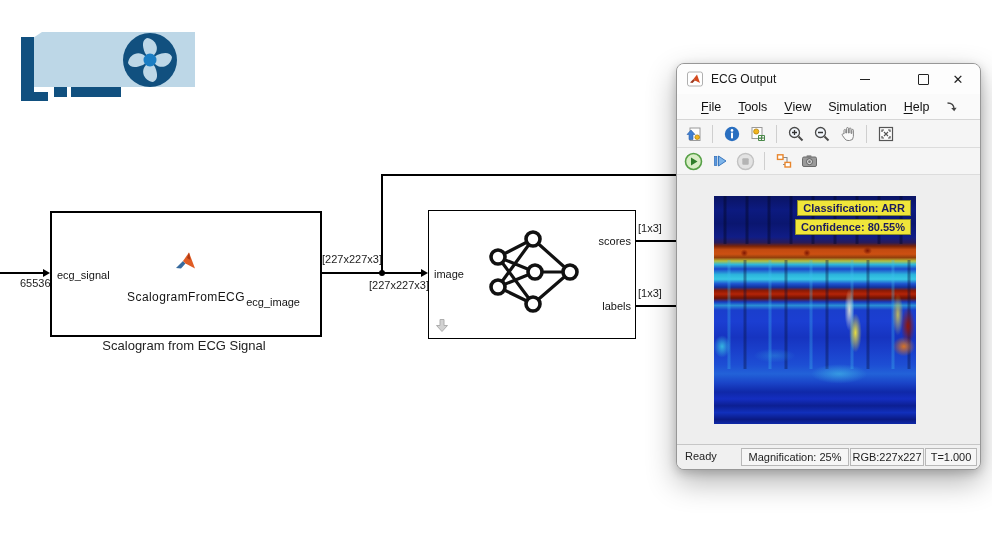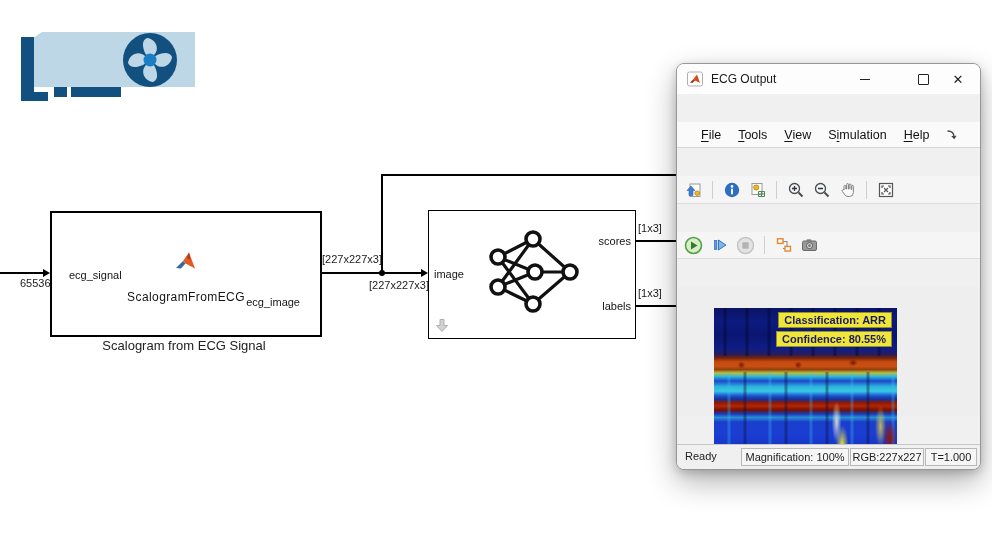--- a/index.html
+++ b/index.html
@@ -19,39 +19,39 @@
   .blk-cnn{left:428px;top:210px;width:206px;height:127px;border:1.5px solid #000;}
   .port-label{position:absolute;font-size:11px;color:#141414;white-space:nowrap;}
   .blk-center{position:absolute;left:0;right:0;top:38px;display:flex;flex-direction:column;
               align-items:center;gap:18px;}
   .blk-inner-label{font-size:12px;color:#141414;letter-spacing:.4px;}
   .blk-caption{position:absolute;font-size:13px;color:#222;text-align:center;white-space:nowrap;}
 
   
   .win{position:absolute;left:676px;top:63px;width:303px;height:405px;background:#f0f0f0;
        border:1px solid #979797;border-radius:8px;overflow:hidden;display:flex;flex-direction:column;
-       box-shadow:0 12px 30px rgba(0,0,0,.30),0 3px 10px rgba(0,0,0,.18);gap:28px;}
+       box-shadow:0 12px 30px rgba(0,0,0,.30),0 3px 10px rgba(0,0,0,.18);}
   .titlebar{position:relative;height:30px;background:#fdfdfd;display:flex;align-items:center;
             padding:0 10px;gap:8px;flex:0 0 auto;}
   .title-text{font-size:12px;color:#191919;}
   .winbtn{position:absolute;top:8px;width:16px;height:15px;display:flex;align-items:center;
           justify-content:center;color:#222;cursor:default;}
   .menubar{position:relative;height:25px;background:#fafafa;border-bottom:1px solid #d6d6d6;
            display:flex;align-items:center;padding:0 24px;gap:17px;font-size:12.5px;color:#111;
            flex:0 0 auto;}
   .menu-item u{text-underline-offset:2px;}
   .dock-arrow{margin-left:auto;display:flex;align-items:center;}
   .toolbar{height:27px;background:#f5f5f5;border-bottom:1px solid #dcdcdc;display:flex;
            align-items:center;padding:0 6px;gap:5px;flex:0 0 auto;}
   .toolbar.playback{height:26px;}
   .tbtn{width:21px;height:21px;display:flex;align-items:center;justify-content:center;}
   .tsep{width:1px;height:18px;background:#cfcfcf;margin:0 3px;}
 
   .canvas{position:relative;flex:1;background:#eeeeee;}
-  .scalogram{position:absolute;left:37px;top:21px;width:183px;height:228px;overflow:hidden;}
+  .scalogram{position:absolute;left:37px;top:21px;width:202px;height:228px;overflow:hidden;}
   .sg-layer{position:absolute;inset:0;}
   .sg-base{background:linear-gradient(180deg,
     #0a1464 0%,#0c1a80 6%,#0a1670 12%,#101d86 18%,#2a1c58 20.5%,
     #7c2408 22%,#c24a10 23.5%,#cc5012 25.5%,#93400c 27%,
     #b8c040 28.5%,#30b8d8 30%,#1c48cc 32%,#2cb4dc 34.5%,#38c8e4 36.5%,
     #1e54d0 38.5%,#12329e 40%,#8c1a04 41.5%,#b42408 43%,#6e1202 44.8%,
     #173cc0 46.5%,#2a8ed4 48%,#1a3ecc 50%,#1b3ed2 55%,#1634c0 62%,
     #1a40cc 68%,#1d4ed4 74%,#2262d8 78%,#1a44c8 82%,#0f28a8 86%,
     #142ec0 89%,#0c1f92 92%,#1130bc 95%,#0a1a84 98%,#0e28a8 100%);}
   .sg-darkstreaks{position:absolute;left:0;right:0;top:0;height:21%;
@@ -118,21 +118,21 @@
   <div class="wire wire-h" style="left:382px;top:272px;width:40px;"></div>
   <div class="arrow-r" style="left:421px;top:269px;"></div>
   <div class="dim-label" style="left:369px;top:279px;">[227x227x3]</div>
 
   <div class="wire wire-h" style="left:634px;top:240px;width:45px;"></div>
   <div class="dim-label" style="left:638px;top:222px;">[1x3]</div>
   <div class="wire wire-h" style="left:634px;top:305px;width:45px;"></div>
   <div class="dim-label" style="left:638px;top:287px;">[1x3]</div>
 
   <div class="block blk-scalogram">
-    <div class="port-label" style="left:5px;top:56px;margin-left:12px;">ecg_signal</div>
+    <div class="port-label" style="left:5px;top:56px;">ecg_signal</div>
     <div class="port-label" style="right:20px;top:56px;margin-top:27px;">ecg_image</div>
     <div class="blk-center">
       <svg width="24" height="21" viewBox="0 0 24 21">
         <path d="M2 17 L9 10 L11.5 12.5 L7 17.5 Z" fill="#376a9e"></path>
         <path d="M9 10 L15 1.5 L21 17.5 L11.5 12.5 Z" fill="#e05c24"></path>
         <path d="M15 1.5 L16.5 9 L13 7 Z" fill="#b03a14"></path>
       </svg>
       <div class="blk-inner-label">ScalogramFromECG</div>
     </div>
   </div>
@@ -290,19 +290,19 @@
         <div class="sg-darkstreaks"></div>
         <div class="sg-midstreaks"></div>
         <div class="sg-layer sg-blobs"></div>
         <div class="annot" style="top:4px;">Classification: ARR</div>
         <div class="annot" style="top:23px;">Confidence: 80.55%</div>
       </div>
     </div>
 
     <div class="statusbar">
       <span class="status-ready">Ready</span>
-      <div class="cell" style="left:64px;width:106px;">Magnification: 100%</div>
+      <div class="cell" style="left:64px;width:106px;">Magnification: 25%</div>
       <div class="cell" style="left:173px;width:72px;">RGB:227x227</div>
       <div class="cell" style="left:248px;width:50px;">T=1.000</div>
     </div>
   </div>
 
 </div>
 
 </body></html>

